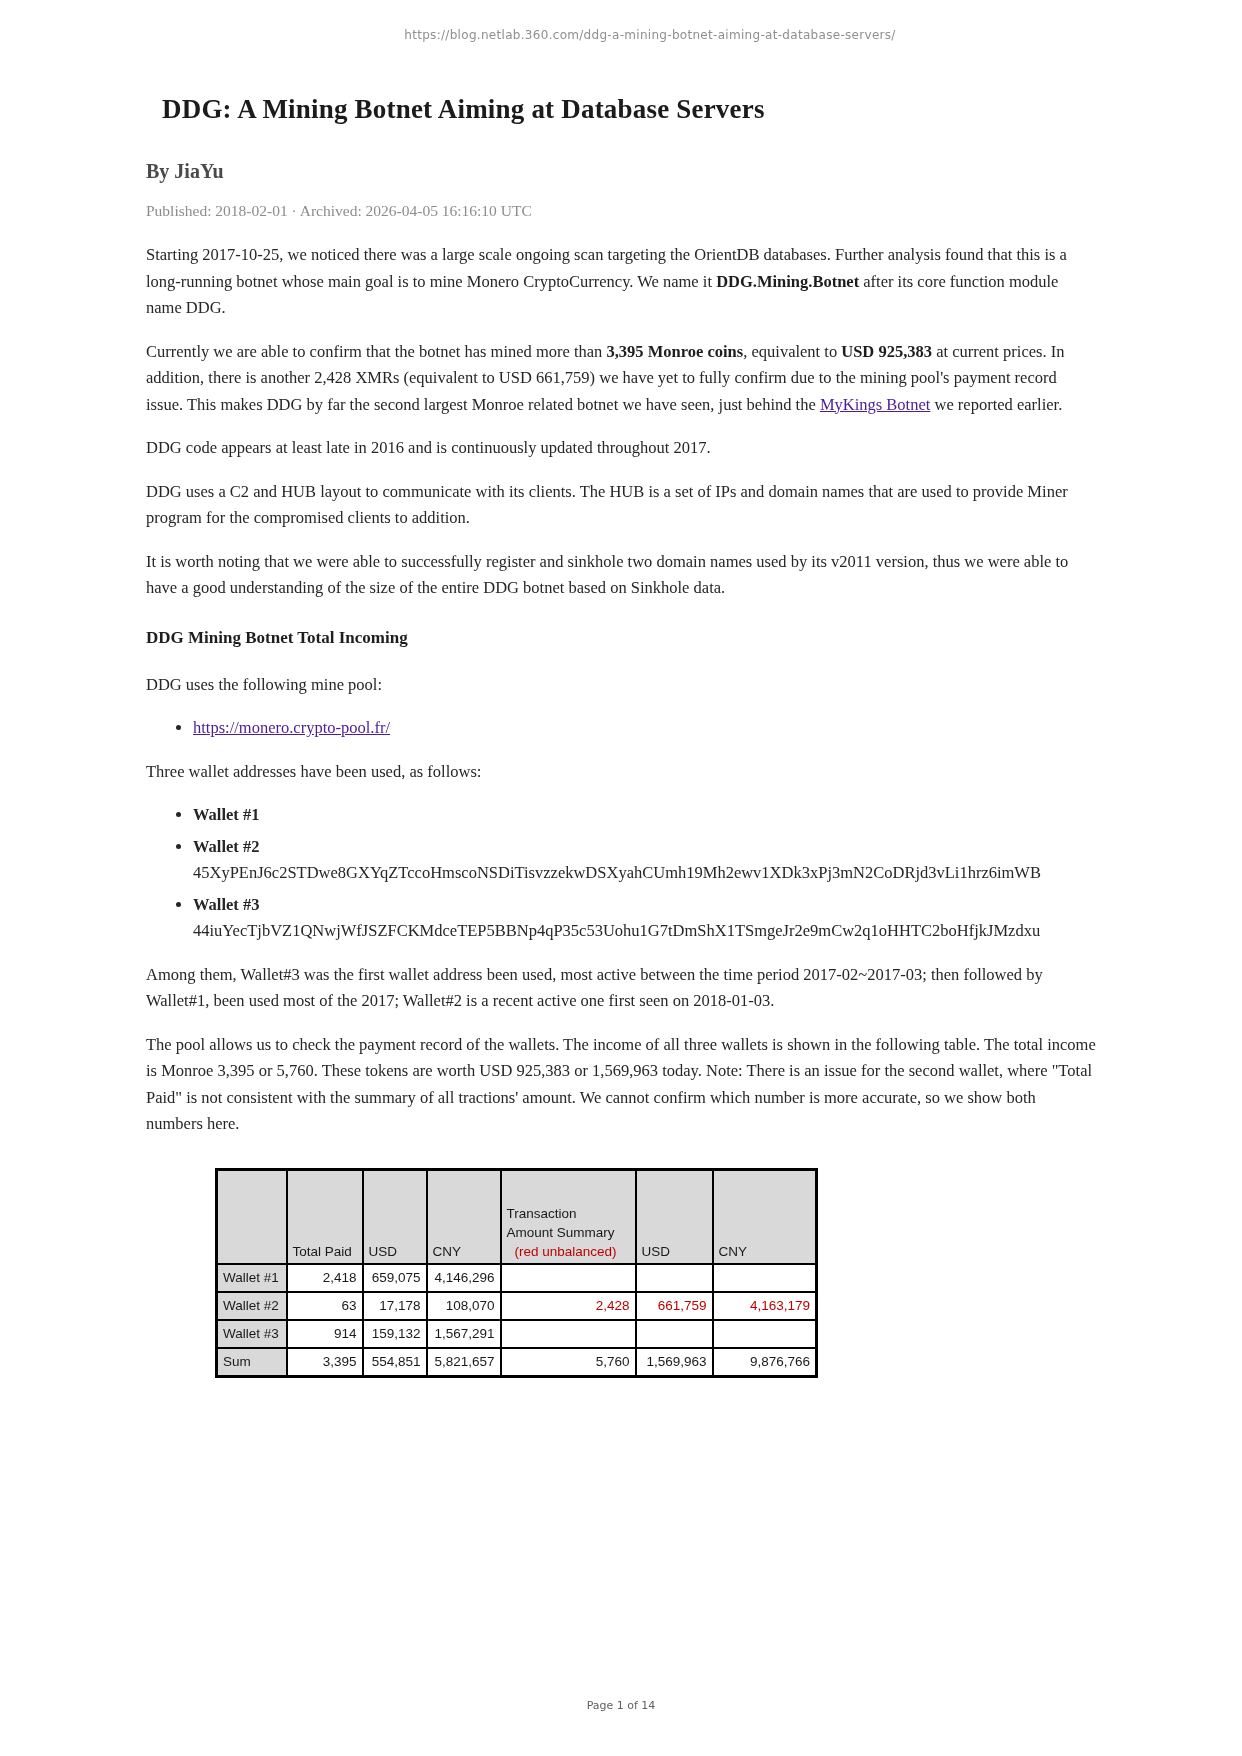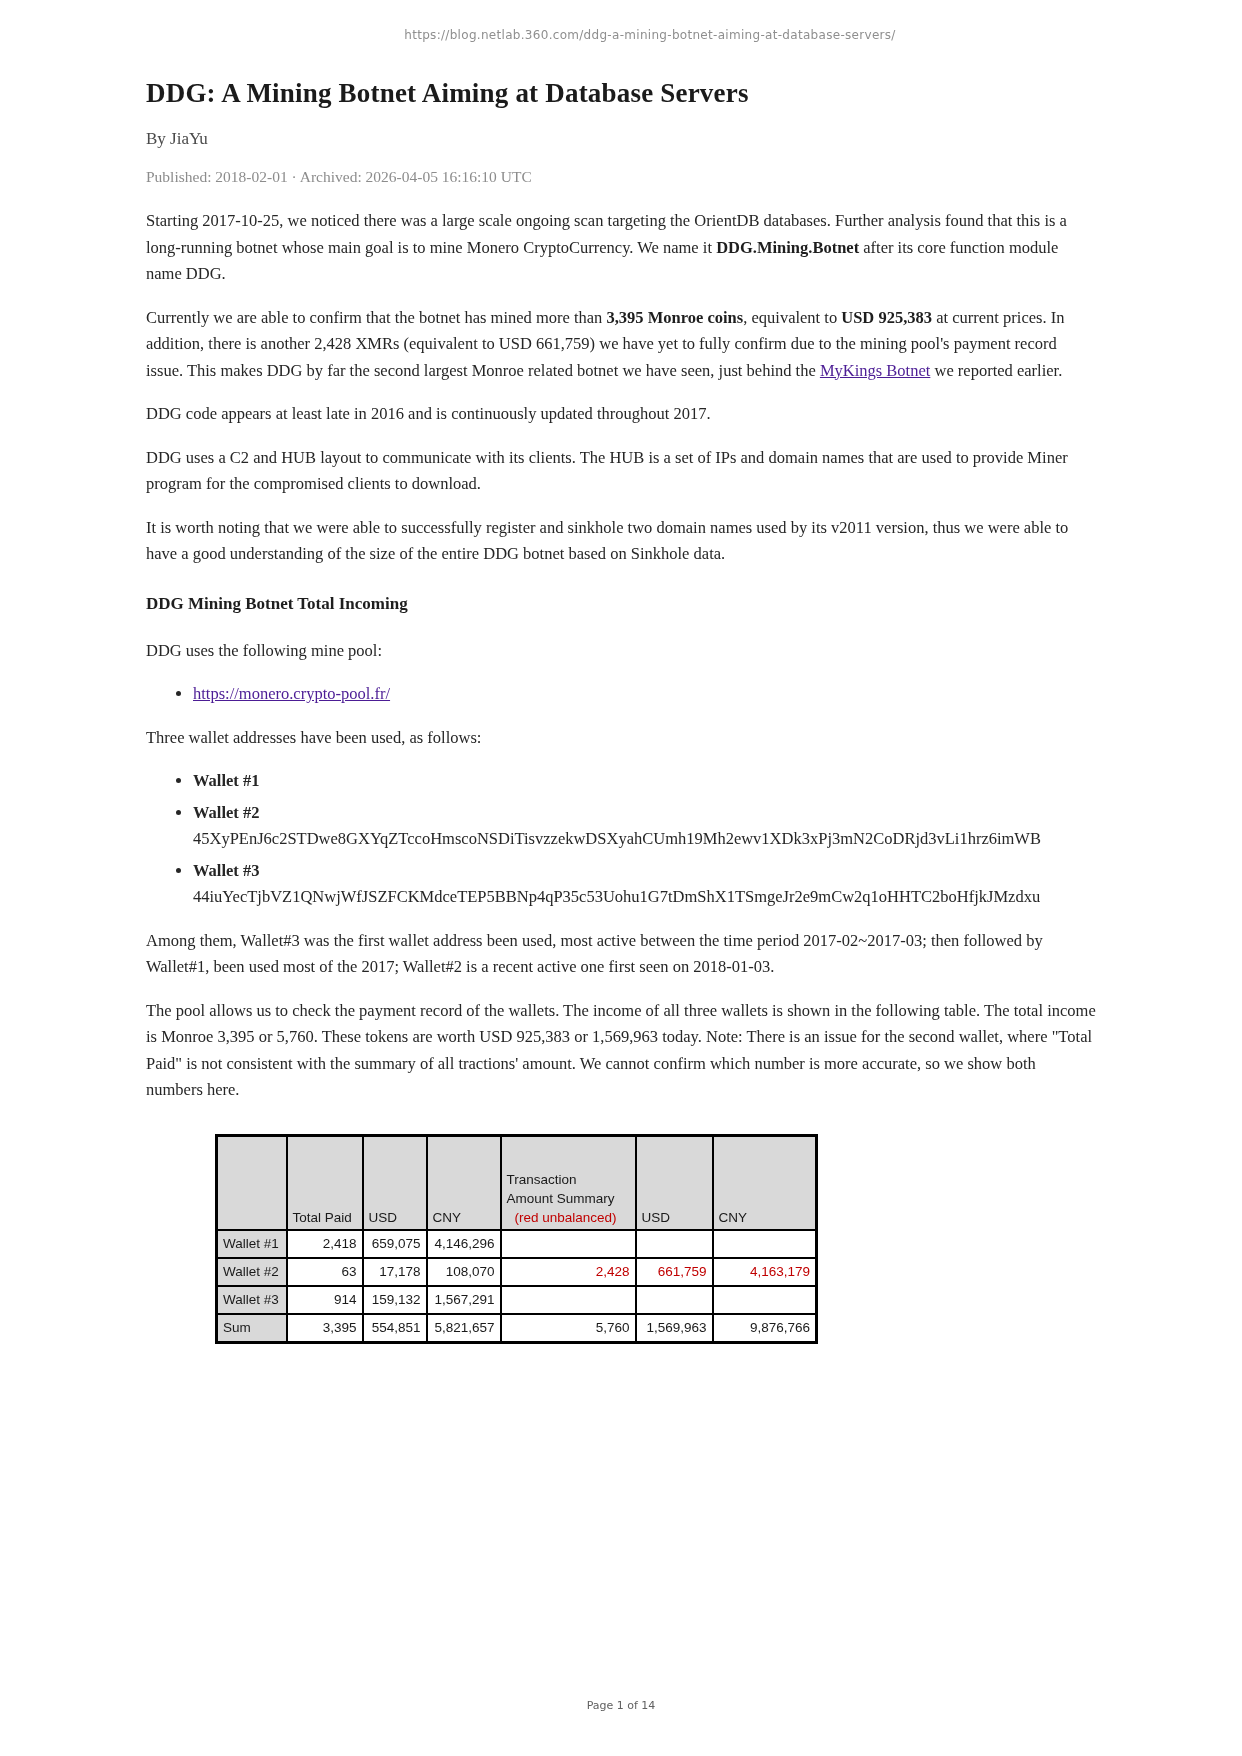--- a/index.html
+++ b/index.html
@@ -24,32 +24,33 @@
     letter-spacing: 0.3px;
     padding-left: 29px;
   }
   .content {
     position: absolute;
     left: 146px;
     top: 0;
     width: 950px;
   }
   h1.title {
-    margin: 0;
+    margin: 16px;
     padding-top: 76px;
     font-size: 27px;
     line-height: 34px;
     font-weight: bold;
     color: #1b1b1b;
     letter-spacing: 0.2px;
   }
   .byline {
-    margin-top: 19px;
-    font-size: 17px;
+    margin-top: 34px;
+    font-size: 20px;
     color: #4a4a4a;
+    font-weight: bold;
   }
   .meta {
     margin-top: 19px;
     font-size: 15.5px;
     color: #8c8c8c;
   }
   p.body-p {
     margin: 17px 0;
     font-size: 16.5px;
     line-height: 26.5px;
@@ -146,21 +147,21 @@
     <p class="body-p first-p">
       <span>Starting 2017-10-25, we noticed there was a large scale ongoing scan targeting the OrientDB databases. Further analysis found that this is a long-running botnet whose main goal is to mine Monero CryptoCurrency. We name it </span><b class="bold-run">DDG.Mining.Botnet</b><span> after its core function module name DDG.</span>
     </p>
 
     <p class="body-p">
       <span>Currently we are able to confirm that the botnet has mined more than </span><b class="bold-run">3,395 Monroe coins</b><span>, equivalent to </span><b class="bold-run">USD 925,383</b><span> at current prices. In addition, there is another 2,428 XMRs (equivalent to USD 661,759) we have yet to fully confirm due to the mining pool's payment record issue. This makes DDG by far the second largest Monroe related botnet we have seen, just behind the </span><a href="#" class="link">MyKings Botnet</a><span> we reported earlier.</span>
     </p>
 
     <p class="body-p">DDG code appears at least late in 2016 and is continuously updated throughout 2017.</p>
 
-    <p class="body-p">DDG uses a C2 and HUB layout to communicate with its clients. The HUB is a set of IPs and domain names that are used to provide Miner program for the compromised clients to download.</p>
+    <p class="body-p">DDG uses a C2 and HUB layout to communicate with its clients. The HUB is a set of IPs and domain names that are used to provide Miner program for the compromised clients to addition.</p>
 
     <p class="body-p">It is worth noting that we were able to successfully register and sinkhole two domain names used by its v2011 version, thus we were able to have a good understanding of the size of the entire DDG botnet based on Sinkhole data.</p>
 
     <h3 class="section-heading">DDG Mining Botnet Total Incoming</h3>
 
     <p class="body-p">DDG uses the following mine pool:</p>
 
     <ul class="bullet-list">
       <li>
         <a href="#" class="link">https://monero.crypto-pool.fr/</a>

